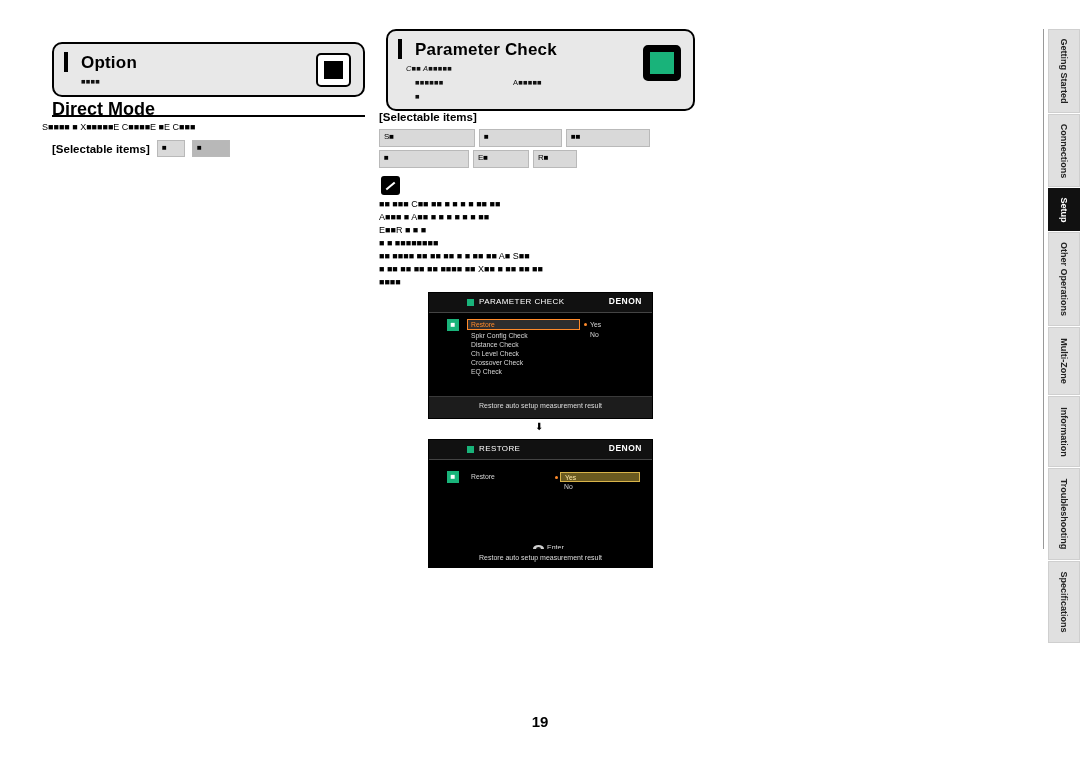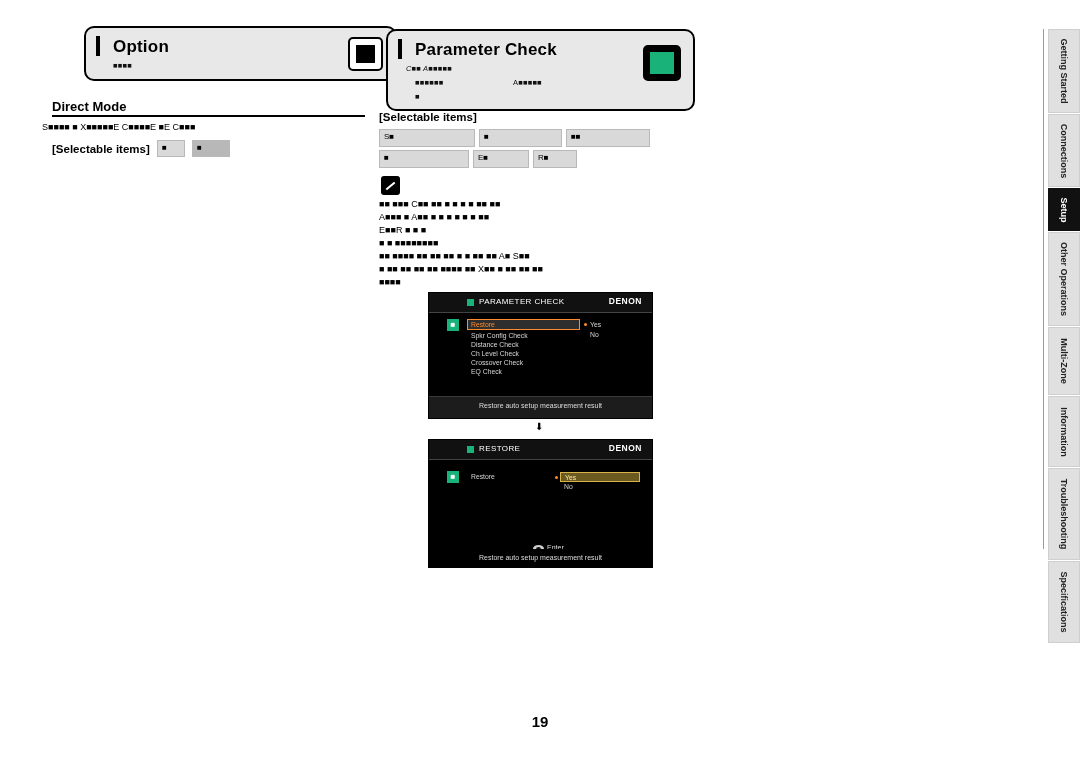--- a/index.html
+++ b/index.html
@@ -29,36 +29,36 @@
     font-weight: bold;
     letter-spacing: 0.2px;
   }
   .panel-sub {
     font-size: 7.5px;
     color: #111;
     letter-spacing: 0.2px;
   }
 
   
-  #left-panel { left: 52px; top: 26px; width: 313px; height: 55px; margin-left: 32px; }
+  #left-panel { left: 52px; top: 42px; width: 313px; height: 55px; }
   #left-panel .bar { position: absolute; left: 10px; top: 8px; width: 4px; height: 20px; background:#000; }
   #left-panel .ttl { position: absolute; left: 27px; top: 9px; }
   #left-panel .sb  { position: absolute; left: 27px; top: 33px; }
   #left-panel .icon {
     position: absolute; right: 12px; top: 9px; width: 35px; height: 34px;
     border: 2px solid #000; border-radius: 5px; background:#fff; box-sizing: border-box;
   }
   #left-panel .icon:after {
     content:""; position:absolute; left: 6px; top: 6px; right:6px; bottom:6px;
     background: #000;
   }
 
   .sec-head {
     position: absolute;
-    font-size: 13px;
+    font-size: 18px;
     font-weight: bold;
     padding-bottom: 20px;
   }
   .rule { position: absolute; height: 1.5px; background: #000; }
 
   .body-text { position: absolute; font-size: 9px; line-height: 12px; }
   .sel-label { position: absolute; font-size: 11.5px; font-weight: bold; }
 
   .chip {
     position: absolute;

